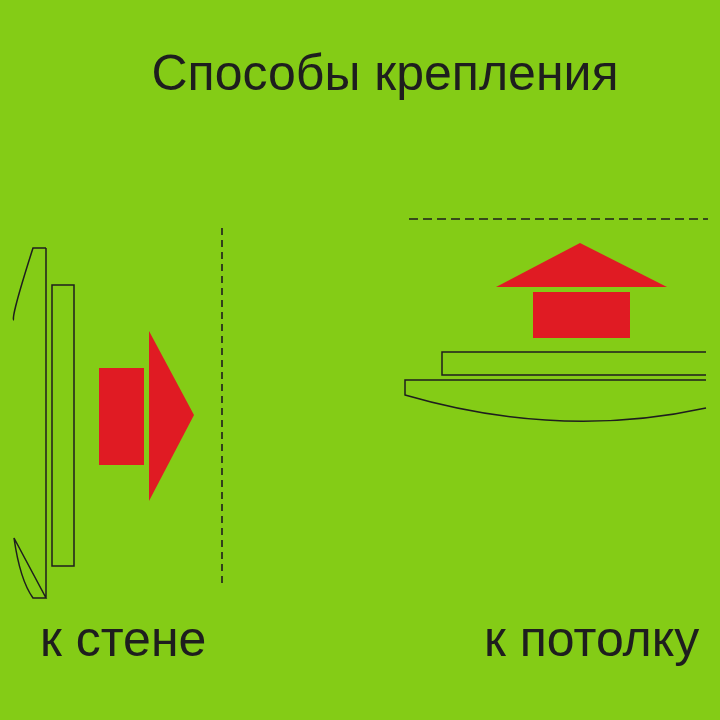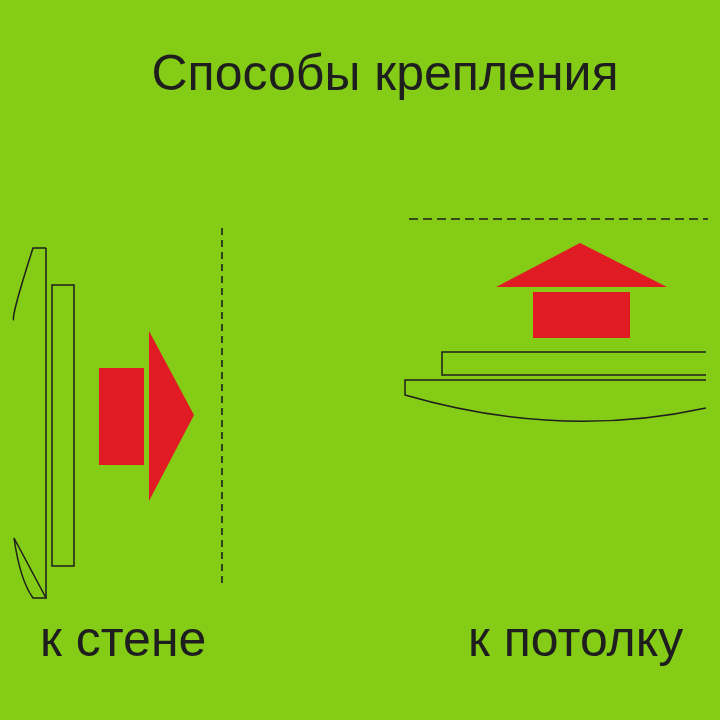--- a/index.html
+++ b/index.html
@@ -1,20 +1,20 @@
 <!DOCTYPE html>
 <html><head>
 <meta charset="utf-8">
 <style>
   html,body{margin:0;padding:0;background:#fff;}
   #stage{position:relative;width:720px;height:720px;overflow:hidden;background:#84cc16;}
   .title{position:absolute;left:0;width:770px;top:44px;text-align:center;font-family:"Liberation Sans",sans-serif;font-size:50px;color:#1e1e1e;letter-spacing:0px;}
   .label{position:absolute;font-family:"Liberation Sans",sans-serif;font-size:50px;color:#1e1e1e;white-space:nowrap;}
   .label-wall{left:10px;top:610px;margin-left:30px;}
-  .label-ceiling{left:468px;top:610px;}
+  .label-ceiling{left:484px;top:610px;}
   svg{position:absolute;left:0;top:0;}
 </style>
 </head>
 <body>
 
 <div id="stage">
   <div class="title">Способы крепления</div>
 
   <svg width="720" height="720" viewBox="0 0 720 720">
 

